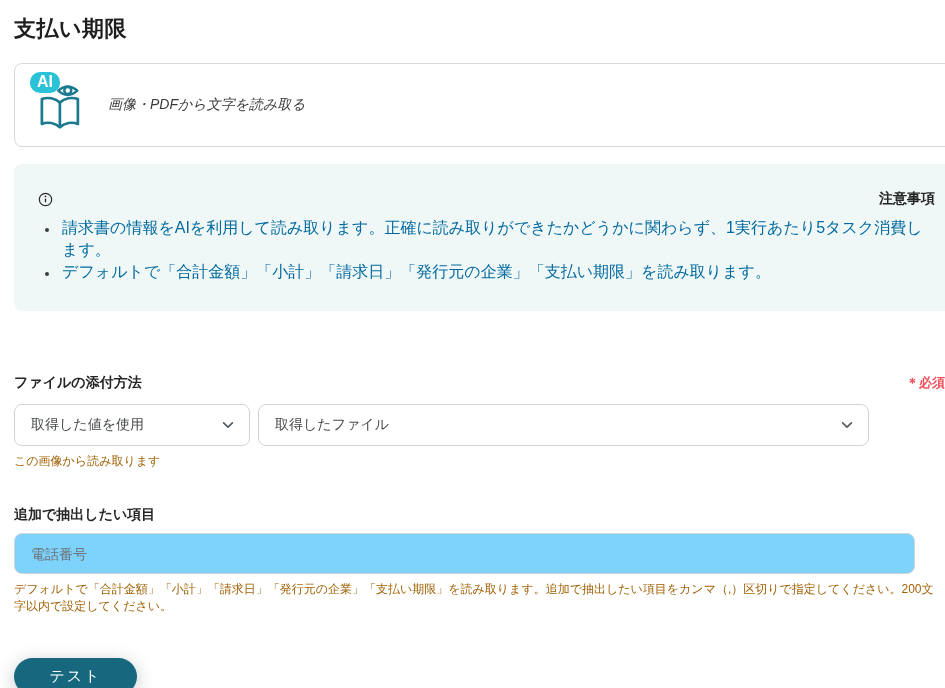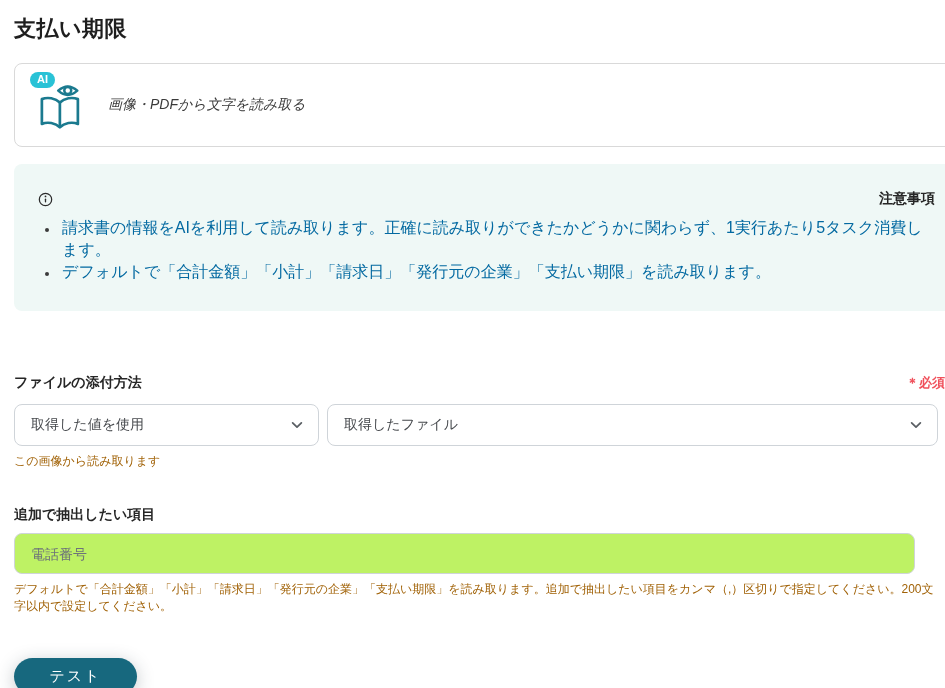--- a/index.html
+++ b/index.html
@@ -9,50 +9,50 @@
   .page { position:relative; width:945px; height:688px; }
 
   h1.page-title { margin:14px 0 0 14px; font-size:22px; font-weight:700; color:#1e1e1e; letter-spacing:.5px; }
 
   
   .action-card { margin:19px 0 0 14px; width:945px; height:84px;
     border:1px solid #d9d9d9; border-radius:8px; background:#fff;
     display:flex; align-items:center; }
   .icon-wrap { position:relative; margin-left:17px; width:56px; height:62px; flex:0 0 auto; }
   .ai-badge { position:absolute; left:-2px; top:-2px; background:#29c2d6; color:#fff;
-    font-size:11px; font-weight:700; padding:2px 7px 3px; border-radius:10px; line-height:1; z-index:2; }
+    font-size:16px; font-weight:700; padding:2px 7px 3px; border-radius:10px; line-height:1; z-index:2; }
   .icon-wrap svg { position:absolute; left:2px; top:6px; }
   .action-label { margin-left:20px; font-size:14px; color:#3a3a3a;font-style:italic; }
 
   
   .notice { margin:17px 0 0 14px; width:945px; background:#eff8f6; border-radius:8px;
     padding:26px 24px 28px 24px; }
   .notice-title { display:flex; align-items:center; gap:7px; font-size:14px; font-weight:700; color:#262626;justify-content:space-between; }
   .notice-title svg { flex:0 0 auto; }
   .notice ul { margin:9px 0 0 21px; }
   .notice li { font-size:16px; color:#0369a1; line-height:22px; padding-left:3px; }
   .notice li::marker { color:#3b3b3b; font-size:12px; }
 
   .section { margin-left:14px; }
   .field-label { margin-top:63px; font-size:14px; font-weight:700; color:#262626; display:flex; align-items:center; gap:8px;justify-content:space-between; }
   .required { color:#f0515c; font-size:13px; font-weight:700; letter-spacing:0; }
 
   .select-row { margin-top:12px; display:flex; gap:8px; }
   .select-box { height:42px; border:1px solid #cfd4d9; border-radius:8px; background:#fff;
     display:flex; align-items:center; justify-content:space-between;
     padding:0 14px 0 16px; font-size:14px; color:#46494d; cursor:pointer; }
-  .select-box.w1 { width:305px; }
+  .select-box.w1 { width:236px; }
   .select-box.w2 { width:611px; }
   .chevron { flex:0 0 auto; margin-left:8px; }
 
   .helper { margin-top:7px; font-size:12px; color:#a16207; line-height:17px; }
 
   .label2 { margin-top:36px; }
   .text-input { margin-top:9px; width:901px; height:41px; border:1px solid #cfd4d9; border-radius:8px;
-    padding:0 16px; font-size:14px; color:#46494d; background:#bef264; outline:none;
+    padding:0 16px; font-size:14px; color:#46494d; background:#7dd3fc; outline:none;
     font-family:"Liberation Sans","DejaVu Sans",sans-serif; display:block; }
   .text-input::placeholder { color:#6d7379; opacity:1; }
   .helper-long { width:920px; }
 
   .footer { position:absolute; left:14px; top:644px; }
   .test-button { background:#17687e; color:#ffffff; border:none; border-radius:19px;
     height:37px; min-width:123px; padding:0 34px; font-size:15px; letter-spacing:2px;
     font-family:"Liberation Sans","DejaVu Sans",sans-serif; cursor:pointer;
     box-shadow:0 4px 18px rgba(40,55,65,.28); }
 </style>

